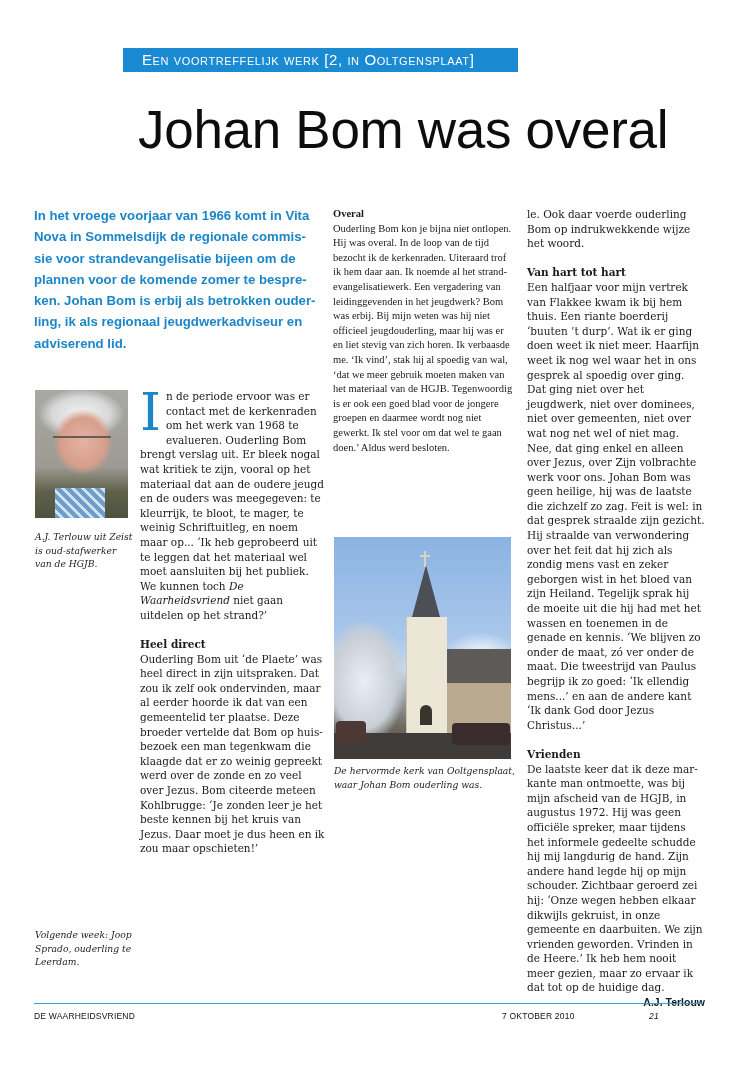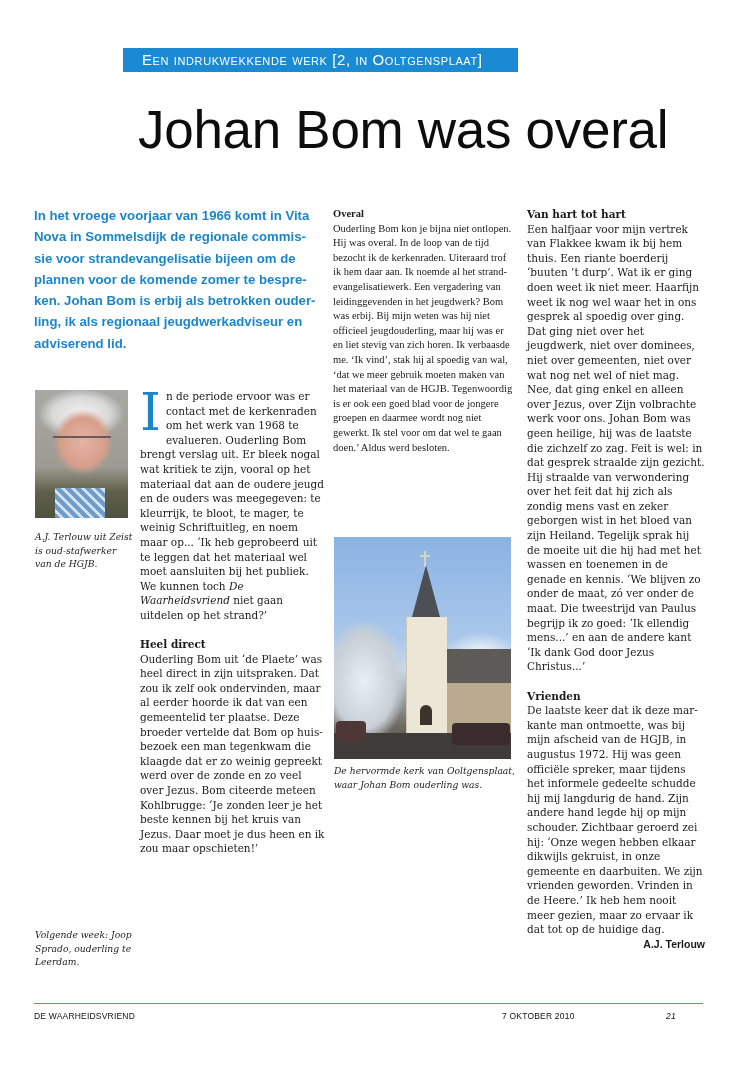--- a/index.html
+++ b/index.html
@@ -84,26 +84,26 @@
       text-align: right; font-family: "Liberation Sans", "DejaVu Sans", sans-serif; font-weight: bold;
       font-size: 10.5px; line-height: 14.6px; margin: 0;
     }
     .footer-line { position: absolute; left: 34px; top: 1003px; width: 669px; height: 1px; background: #2aa3d6; }
     .footer {
       position: absolute; top: 1011px; font-family: "Liberation Sans", "DejaVu Sans", sans-serif;
       font-size: 8.5px; color: #111; letter-spacing: 0.2px;
     }
     .footer.left { left: 34px; }
     .footer.date { left: 502px; }
-    .footer.page { left: 666px; font-style: italic; }
+    .footer.page { left: 649px; font-style: italic; }
   </style>
 </head>
 <body>
 
-<div class="banner">Een indrukwekkende werk [2, in Ooltgensplaat]</div>
+<div class="banner">Een voortreffelijk werk [2, in Ooltgensplaat]</div>
 <h1 class="title">Johan Bom was overal</h1>
 
 <p class="lead">In het vroege voorjaar van 1966 komt in Vita Nova in Sommelsdijk de regionale commis­sie voor strandevangelisatie bijeen om de plannen voor de komende zomer te bespre­ken. Johan Bom is erbij als betrokken ouder­ling, ik als regionaal jeugdwerkadviseur en adviserend lid.</p>
 
 <div class="portrait">
   <div class="glasses"></div>
   <div class="shirt"></div>
 </div>
 <p class="portrait-caption caption-italic">A.J. Terlouw uit Zeist is oud-stafwerker van de HGJB.</p>
 <p class="nextweek caption-italic">Volgende week: Joop Sprado, ouderling te Leerdam.</p>
@@ -133,20 +133,21 @@
   <div class="street"></div>
   <div class="car1"></div>
   <div class="car2"></div>
 </div>
 <p class="church-caption caption-italic">De hervormde kerk van Ooltgensplaat, waar Johan Bom ouderling was.</p>
 
 <div class="col col2b">
 </div>
 
 <div class="col col3">
+  <p style="height:43.8px; overflow:hidden;">le. Ook daar voerde ouderling Bom op indrukwekkende wijze het woord.</p>
   <h3>Van hart tot hart</h3>
   <p>Een halfjaar voor mijn vertrek van Flakkee kwam ik bij hem thuis. Een riante boerderij ‘buuten ’t durp’. Wat ik er ging doen weet ik niet meer. Haarfijn weet ik nog wel waar het in ons gesprek al spoedig over ging. Dat ging niet over het jeugdwerk, niet over dominees, niet over gemeenten, niet over wat nog net wel of niet mag. Nee, dat ging enkel en alleen over Jezus, over Zijn volbrachte werk voor ons. Johan Bom was geen heilige, hij was de laatste die zichzelf zo zag. Feit is wel: in dat gesprek straalde zijn gezicht. Hij straalde van ver­wondering over het feit dat hij zich als zondig mens vast en zeker geborgen wist in het bloed van zijn Heiland. Tegelijk sprak hij de moeite uit die hij had met het was­sen en toenemen in de genade en kennis. ‘We blijven zo onder de maat, zó ver onder de maat. Die tweestrijd van Paulus begrijp ik zo goed: ‘Ik ellendig mens...’ en aan de andere kant ‘Ik dank God door Jezus Christus...’</p>
   <h3>Vrienden</h3>
   <p style="margin:0;">De laatste keer dat ik deze mar­kante man ontmoette, was bij mijn afscheid van de HGJB, in augustus 1972. Hij was geen officiële spre­ker, maar tijdens het informele gedeelte schudde hij mij langdurig de hand. Zijn andere hand legde hij op mijn schouder. Zichtbaar ge­roerd zei hij: ‘Onze wegen hebben elkaar dikwijls gekruist, in onze gemeente en daarbuiten. We zijn vrienden geworden. Vrinden in de Heere.’ Ik heb hem nooit meer gezien, maar zo ervaar ik dat tot op de huidige dag.</p>
   <p class="signature">A.J. Terlouw</p>
 </div>
 
 <div class="footer-line"></div>
 <div class="footer left">DE WAARHEIDSVRIEND</div>
 <div class="footer date">7 OKTOBER 2010</div>

